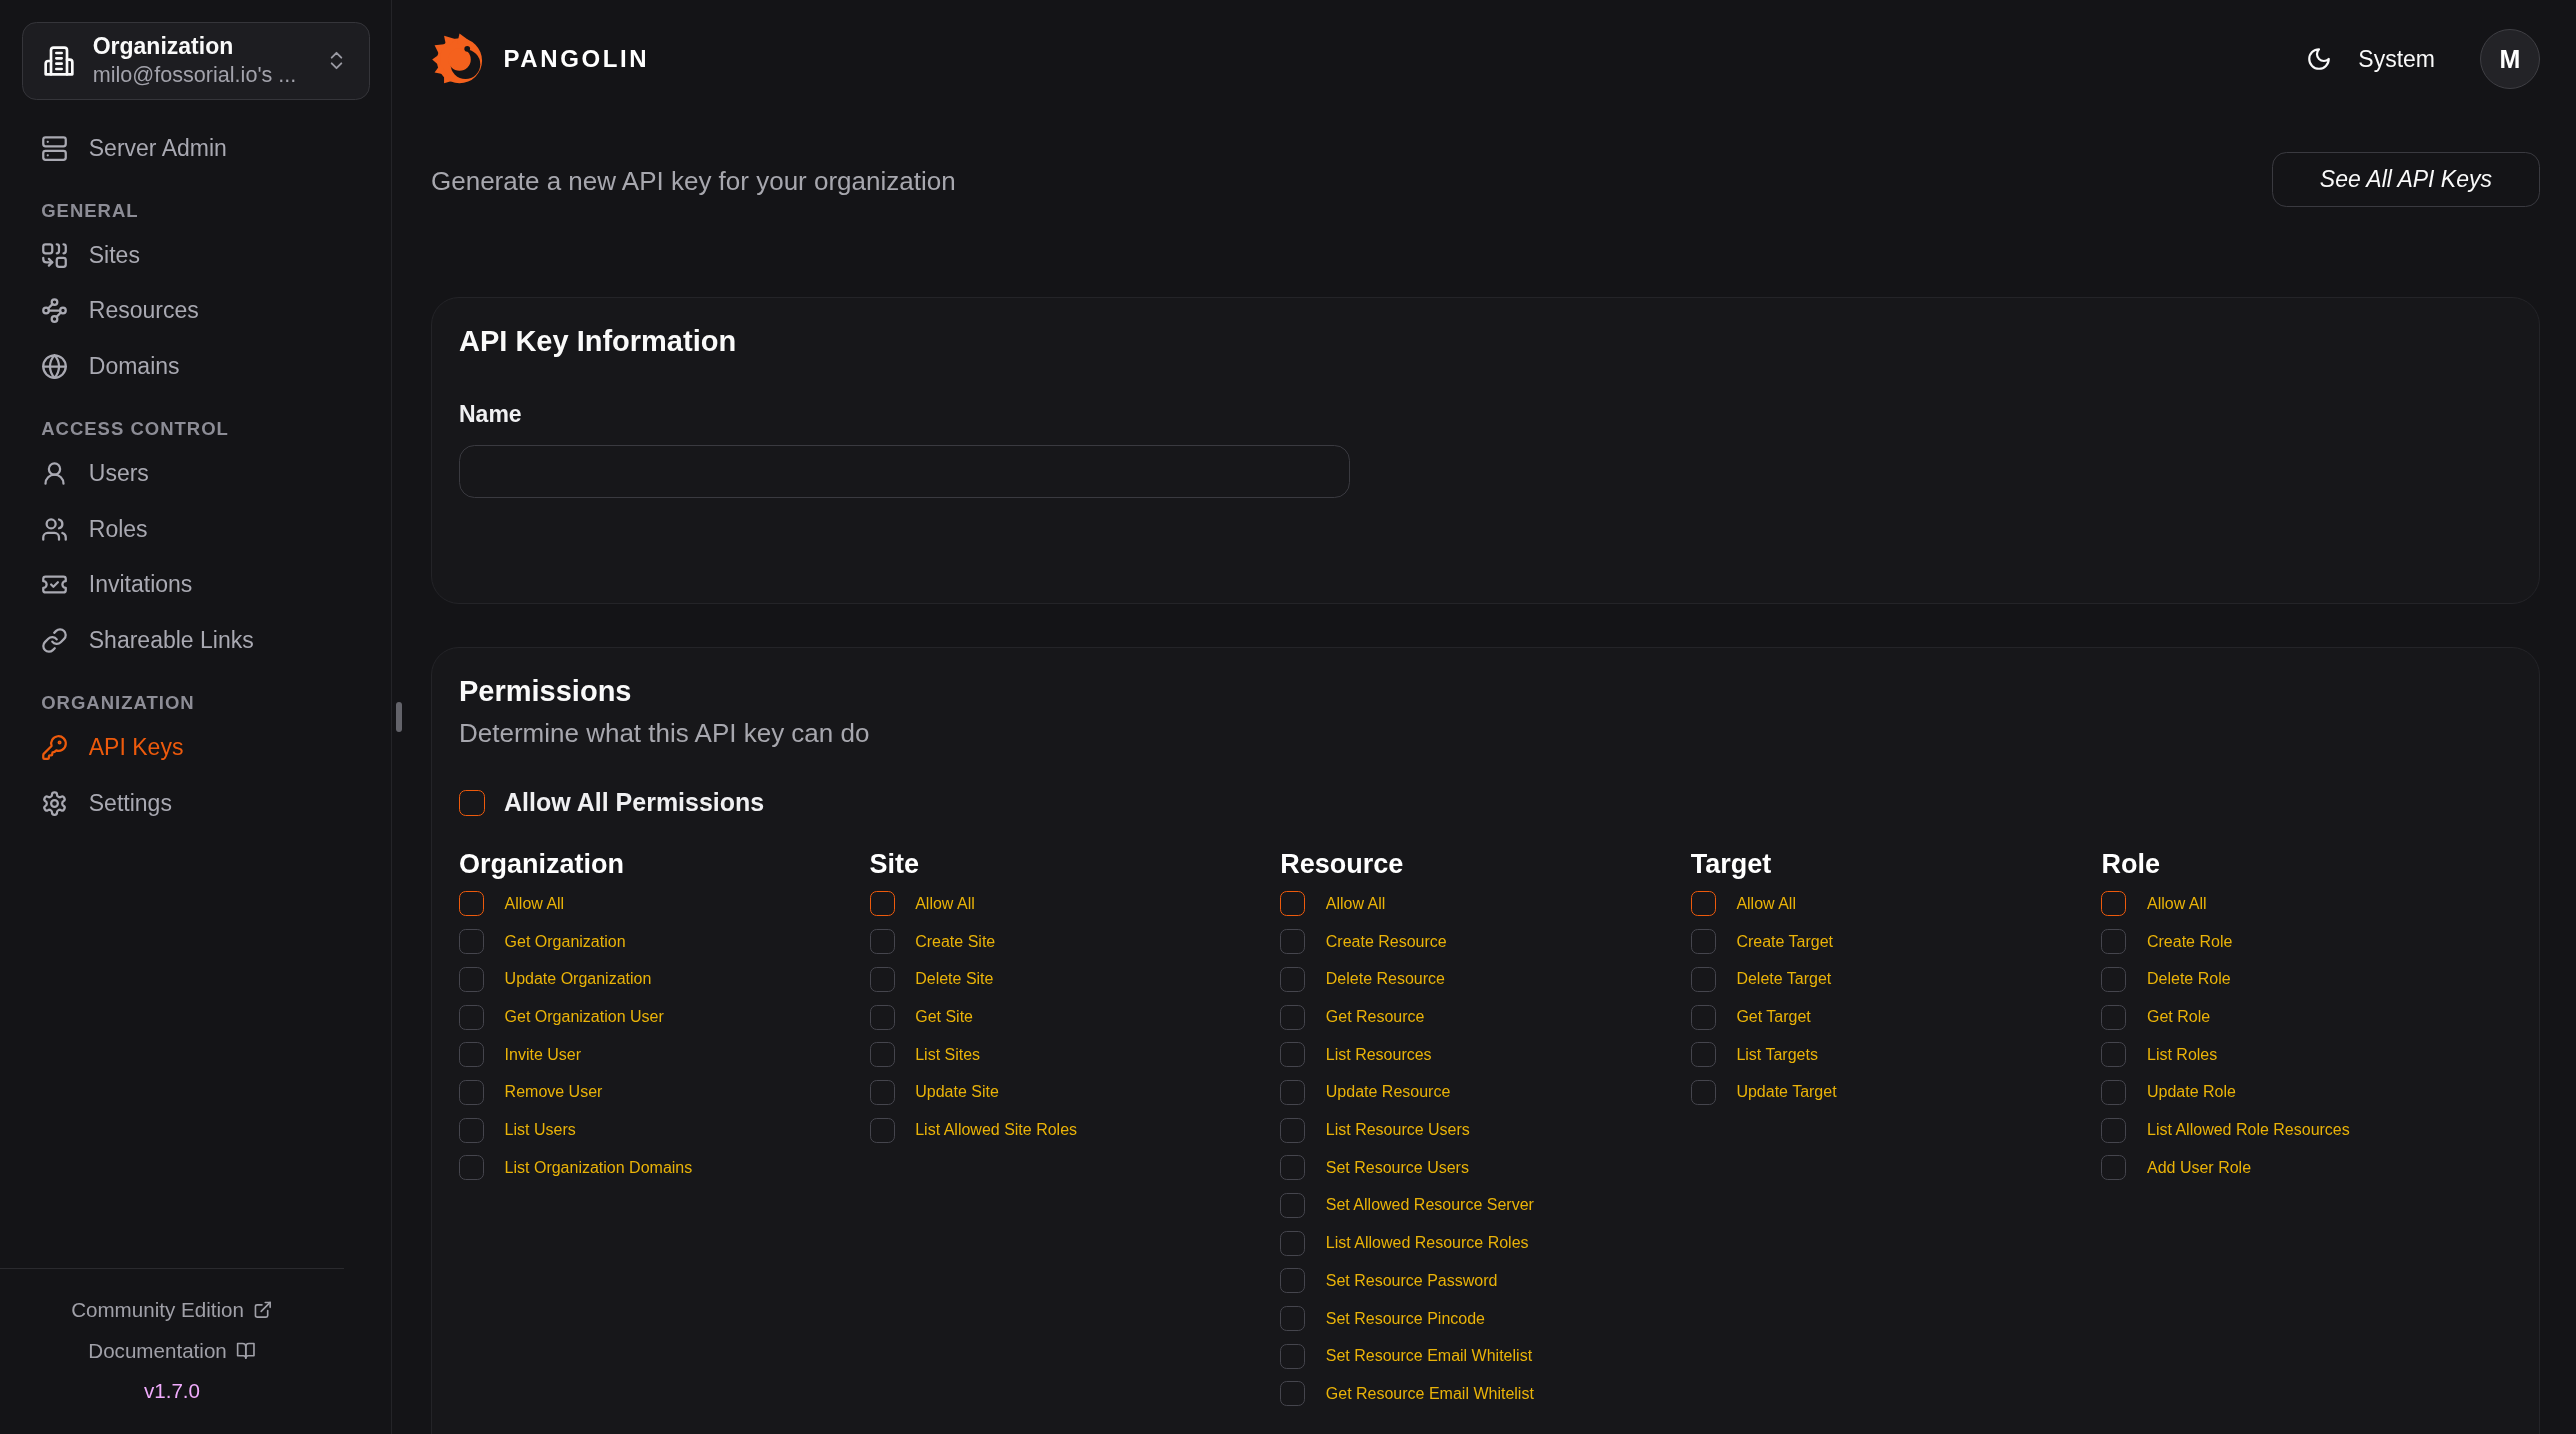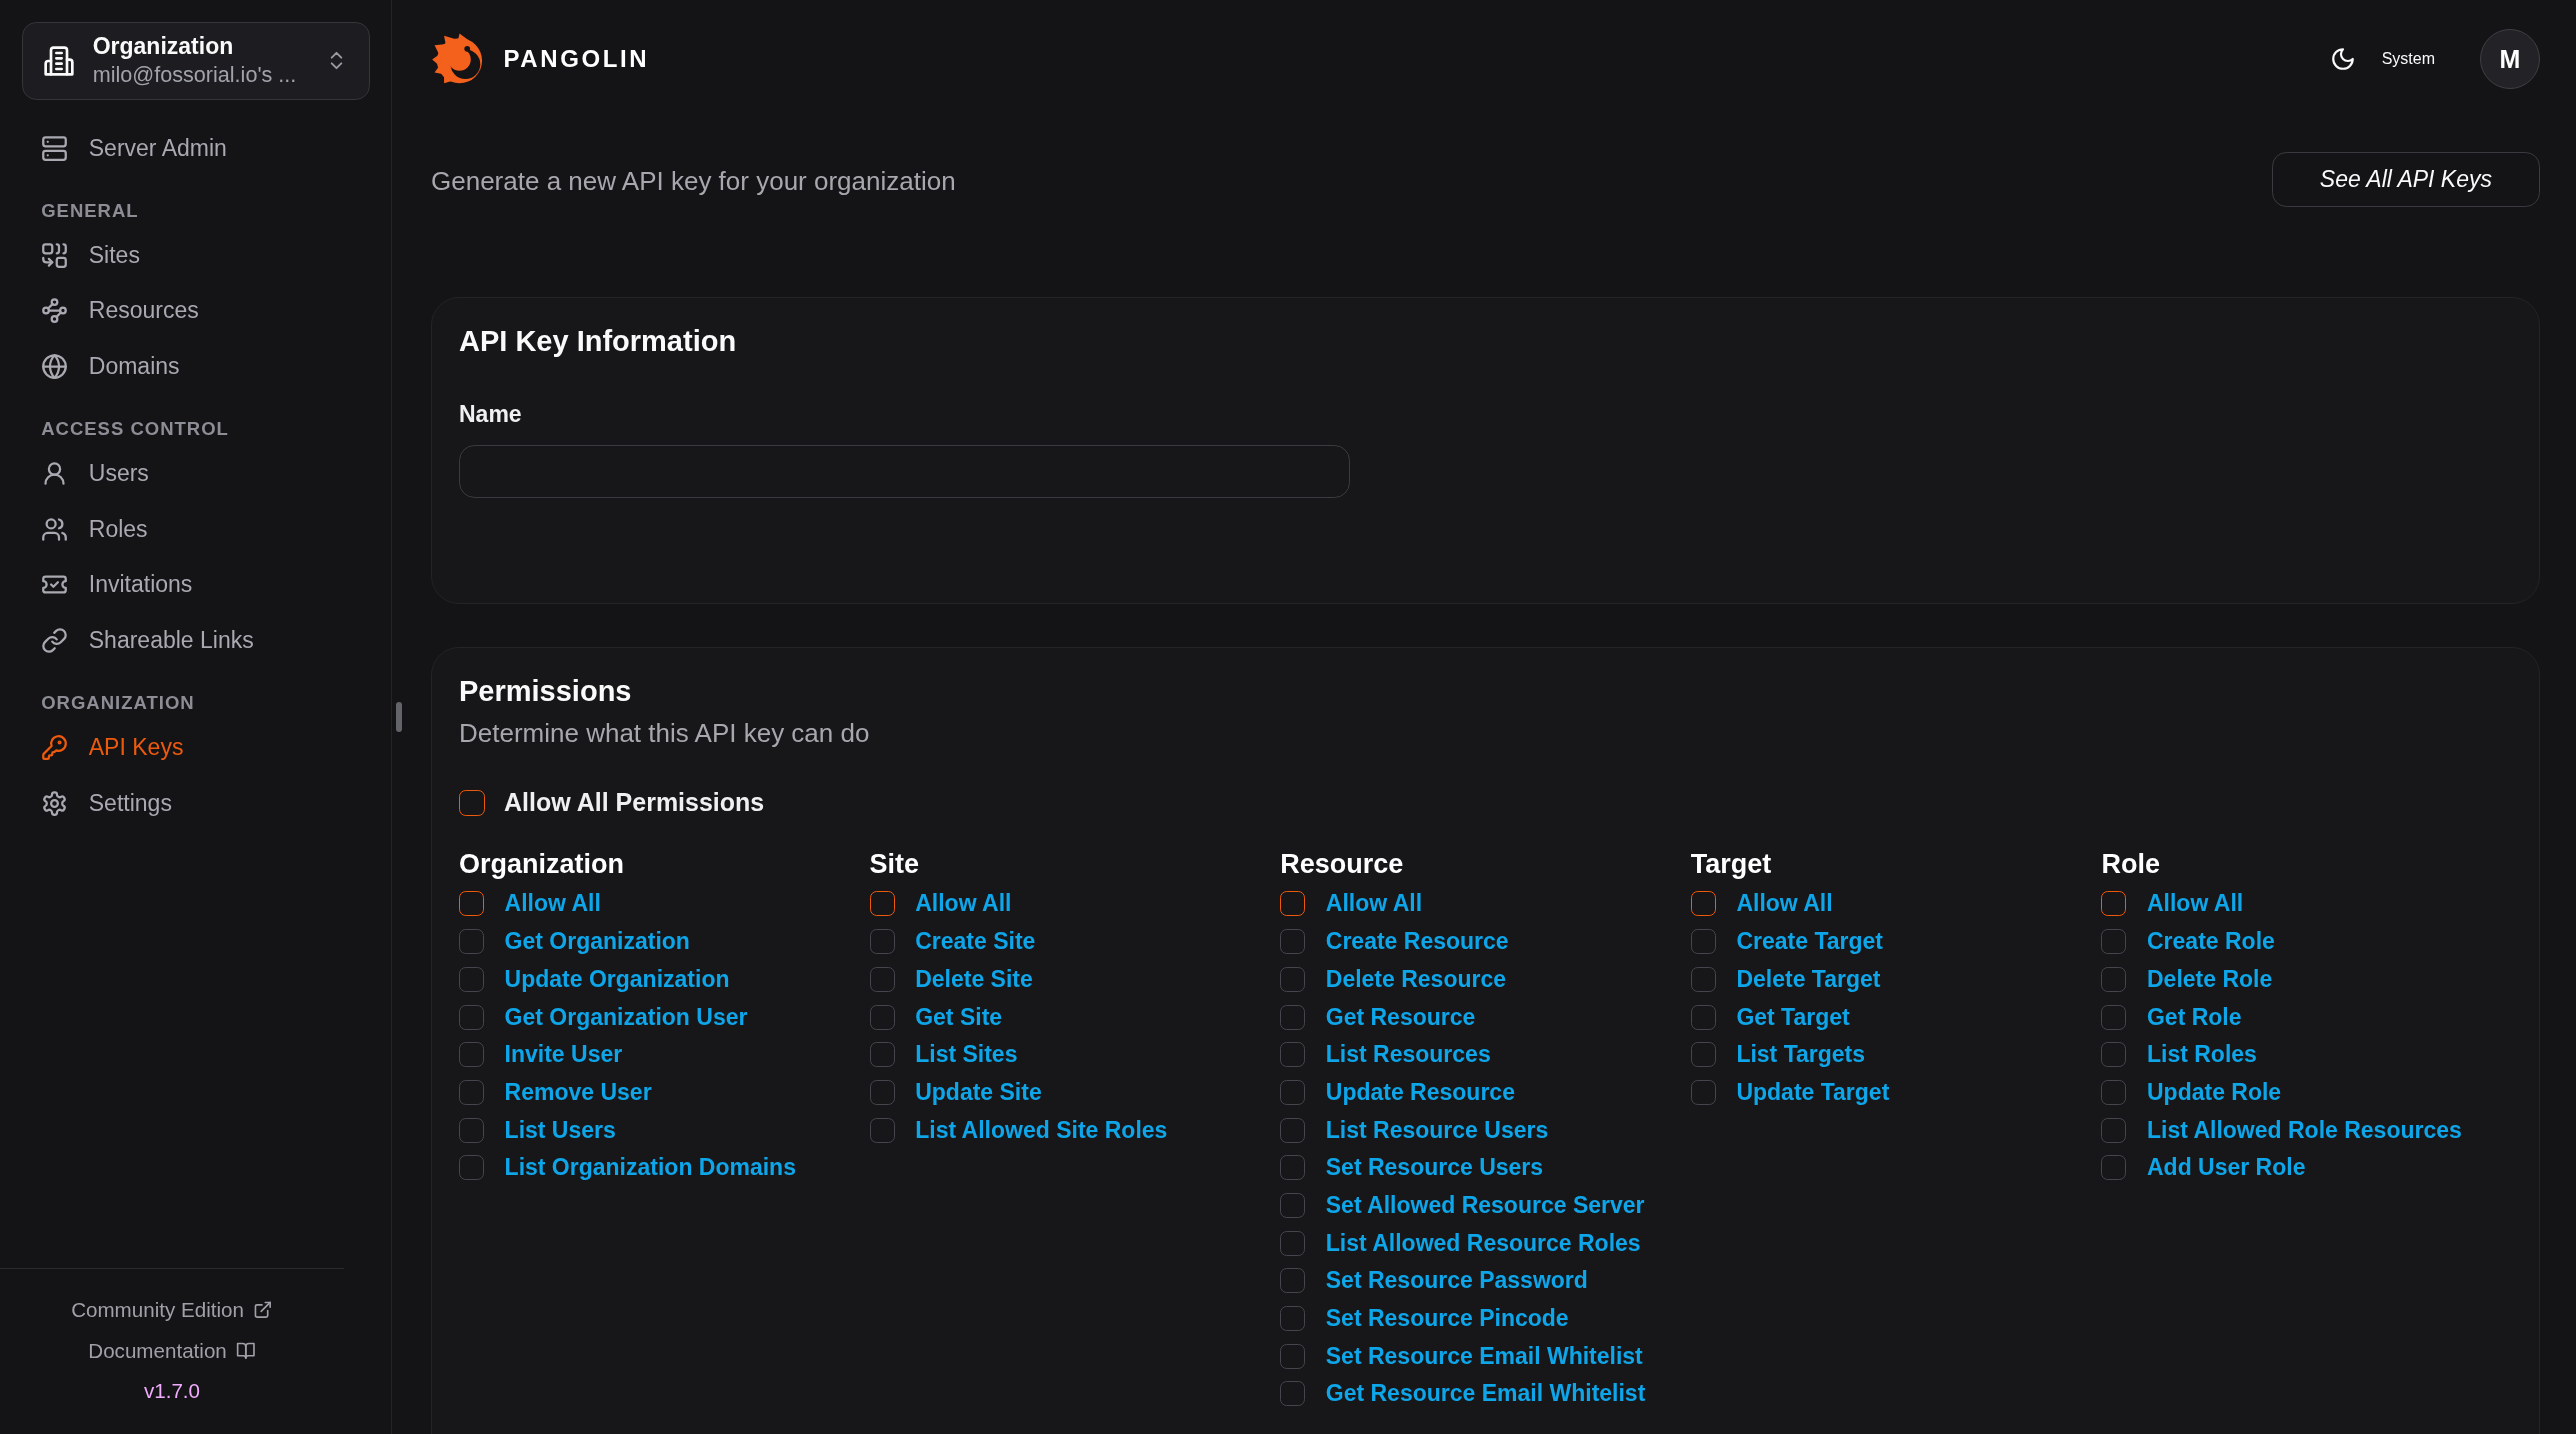--- a/index.html
+++ b/index.html
@@ -38,21 +38,21 @@
   .sf-version { color:#f0abfc; cursor:default;text-align:center; }
 
   
   .main { position:absolute; left:393px; top:0; right:0; height:1400px; }
   .topbar { position:absolute; left:38px; right:36px; top:0; height:118px;
     display:flex; align-items:center; justify-content:space-between; }
   .brand { display:flex; align-items:center; gap:15.5px; }
   .logo-mark { width:57px; height:57px; }
   .brand-name { font-size:24px; font-weight:700; letter-spacing:2.6px; color:#fff; }
   .top-right { display:flex; align-items:center; gap:45px; }
-  .theme-toggle { display:flex; align-items:center; gap:26px; font-size:16px; font-weight:500;
+  .theme-toggle { display:flex; align-items:center; gap:26px; font-size:23px; font-weight:500;
     color:#fafafa; cursor:pointer; }
   .theme-toggle svg { width:26px; height:26px; }
   .avatar { width:60px; height:60px; border-radius:50%; background:#232327;
     border:1.5px solid #3f3f44; display:flex; align-items:center; justify-content:center;
     font-size:25px; font-weight:700; color:#fff; cursor:pointer; }
 
   .page-head { position:absolute; left:38px; right:36px; top:152px;
     display:flex; justify-content:space-between; align-items:flex-start; }
   .page-title { font-size:41px; font-weight:700; color:#fafafa; letter-spacing:-0.5px; }
   .page-subtitle { margin-top:14.4px; font-size:26px; color:#a7a7ae; }
@@ -76,21 +76,21 @@
   .chk { flex:none; width:26px; height:26px; border:1.8px solid #45454d; border-radius:6.7px;
     background:transparent; cursor:pointer; }
   .chk.accent { border-color:#ed5a0c; }
   .allow-all-row { margin-top:39px; display:flex; align-items:center; gap:19px; cursor:pointer; }
   .allow-all-row .lbl { font-size:25px; font-weight:600; color:#f0f0f2; }
 
   .perm-grid { margin-top:32px; display:grid; grid-template-columns:repeat(5,1fr); }
   .perm-group-title { font-size:27px; font-weight:700; color:#fff; margin-bottom:8.2px; }
   .perm-row { display:flex; align-items:center; gap:20.6px; height:31px; margin-top:6.7px; cursor:pointer; }
   .perm-row .chk { width:25px; height:25px; }
-  .perm-row .lbl { font-size:23px; font-weight:700; color:#0ea5e9; white-space:nowrap; }
+  .perm-row .lbl { font-size:16px; font-weight:400; color:#eab308; white-space:nowrap; }
 </style>
 </head>
 <body>
 
 <div class="sidebar">
   <div class="org-selector">
     <svg class="icon org-building" viewBox="0 0 24 24">
         <path d="M6 22V4a2 2 0 0 1 2-2h8a2 2 0 0 1 2 2v18"></path>
         <path d="M6 12H4a2 2 0 0 0-2 2v8h20v-9a2 2 0 0 0-2-2h-2"></path>
         <path d="M10 6h4M10 10h4M10 14h4M10 18h4"></path>

